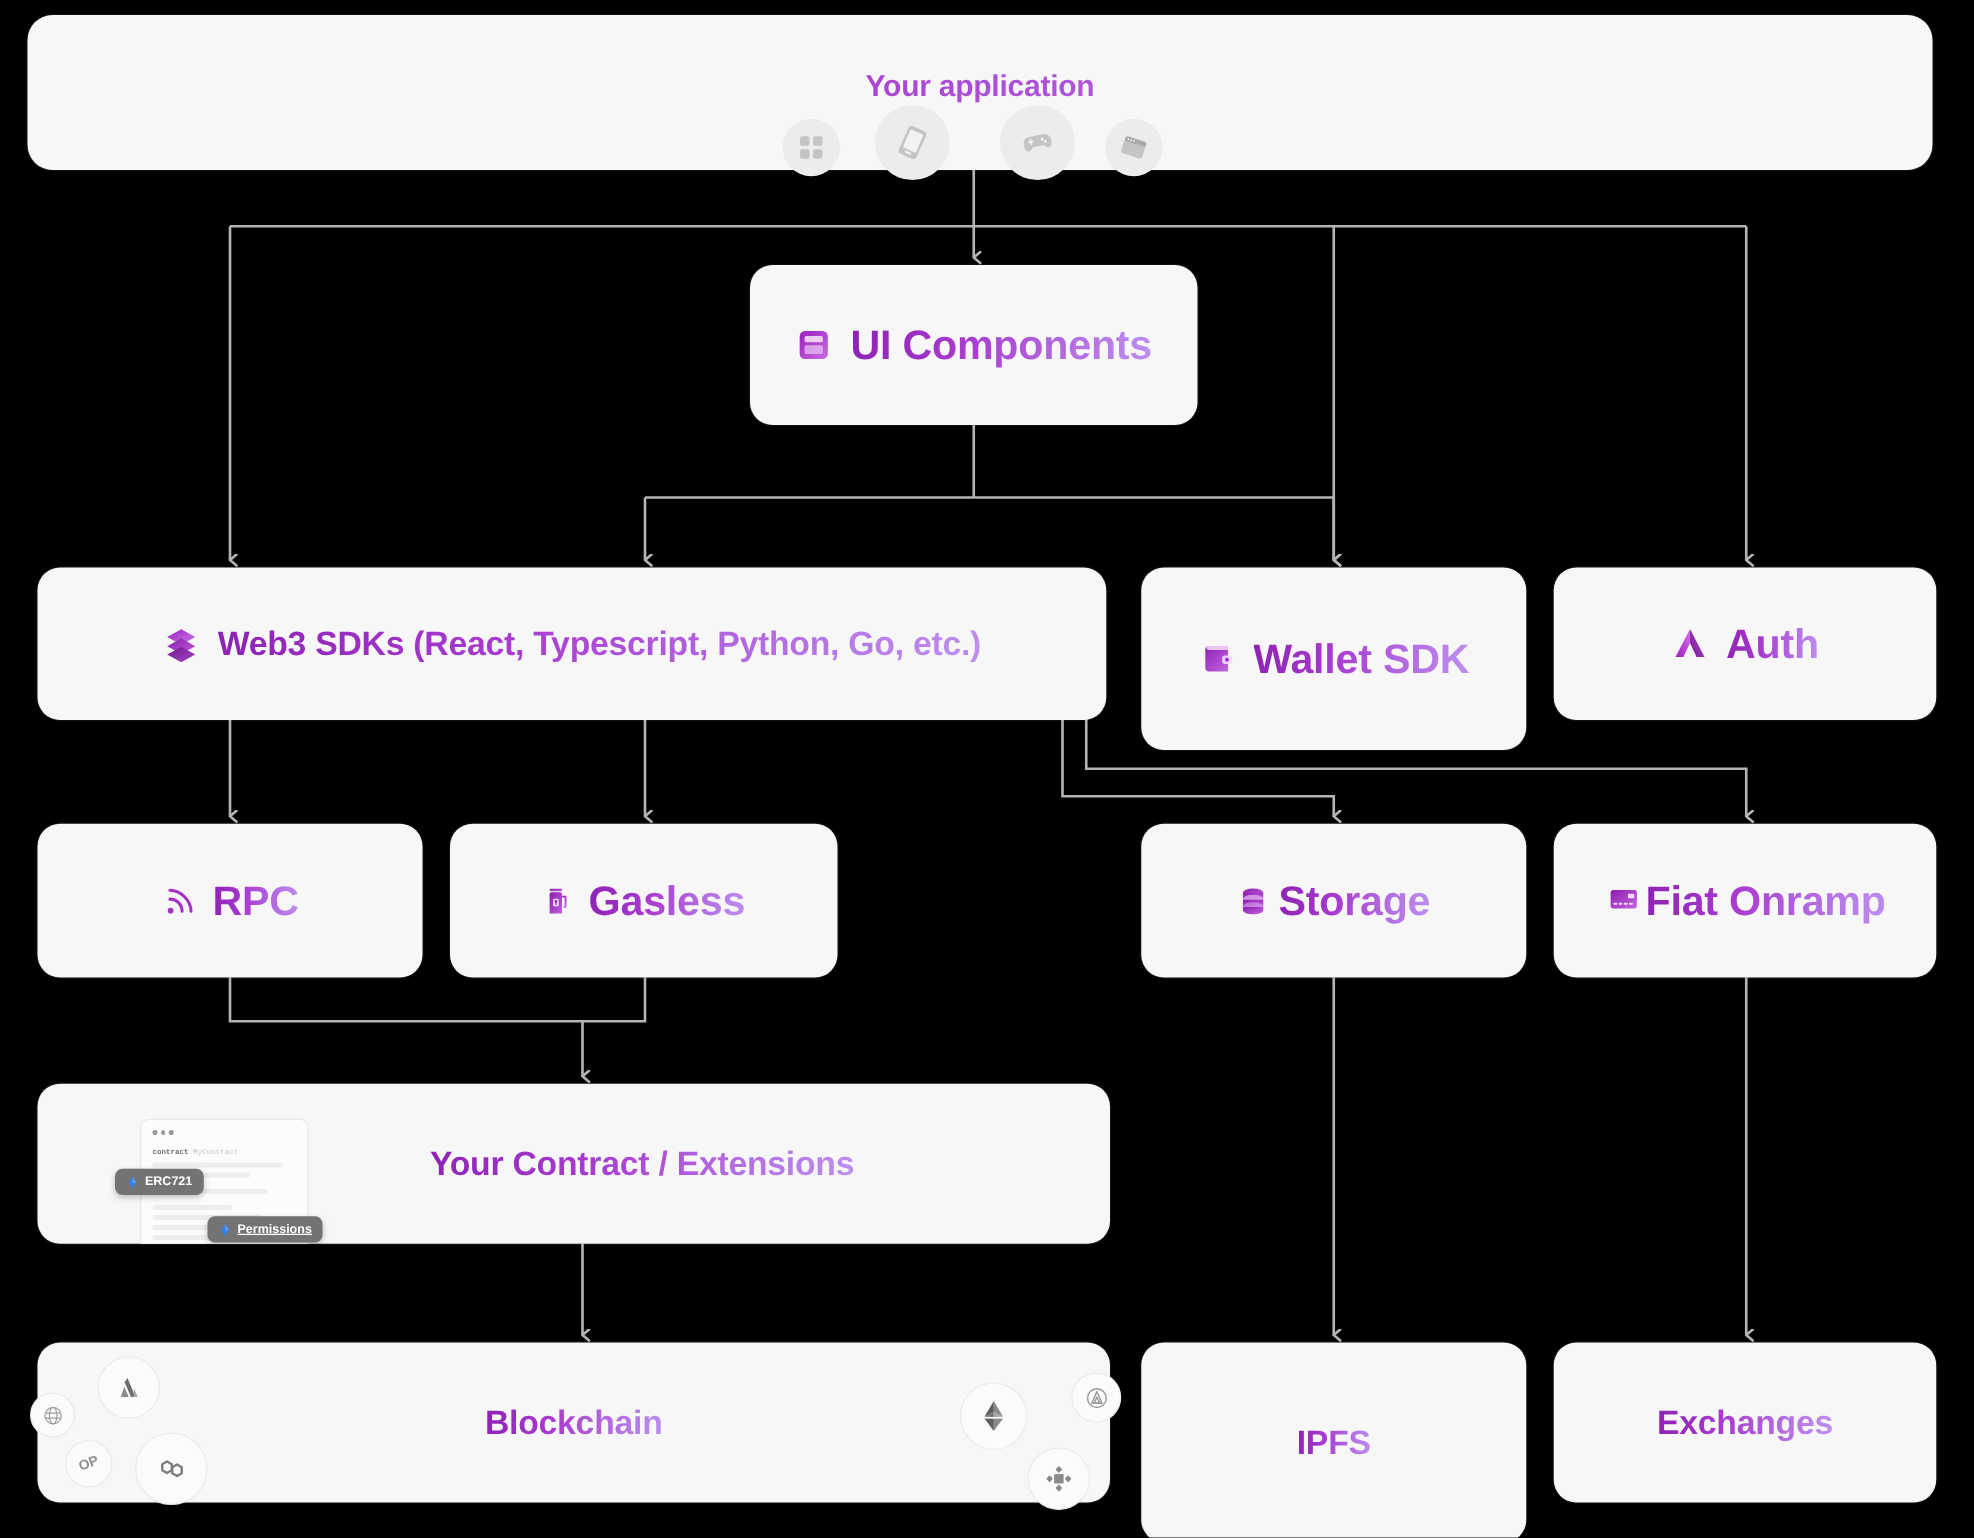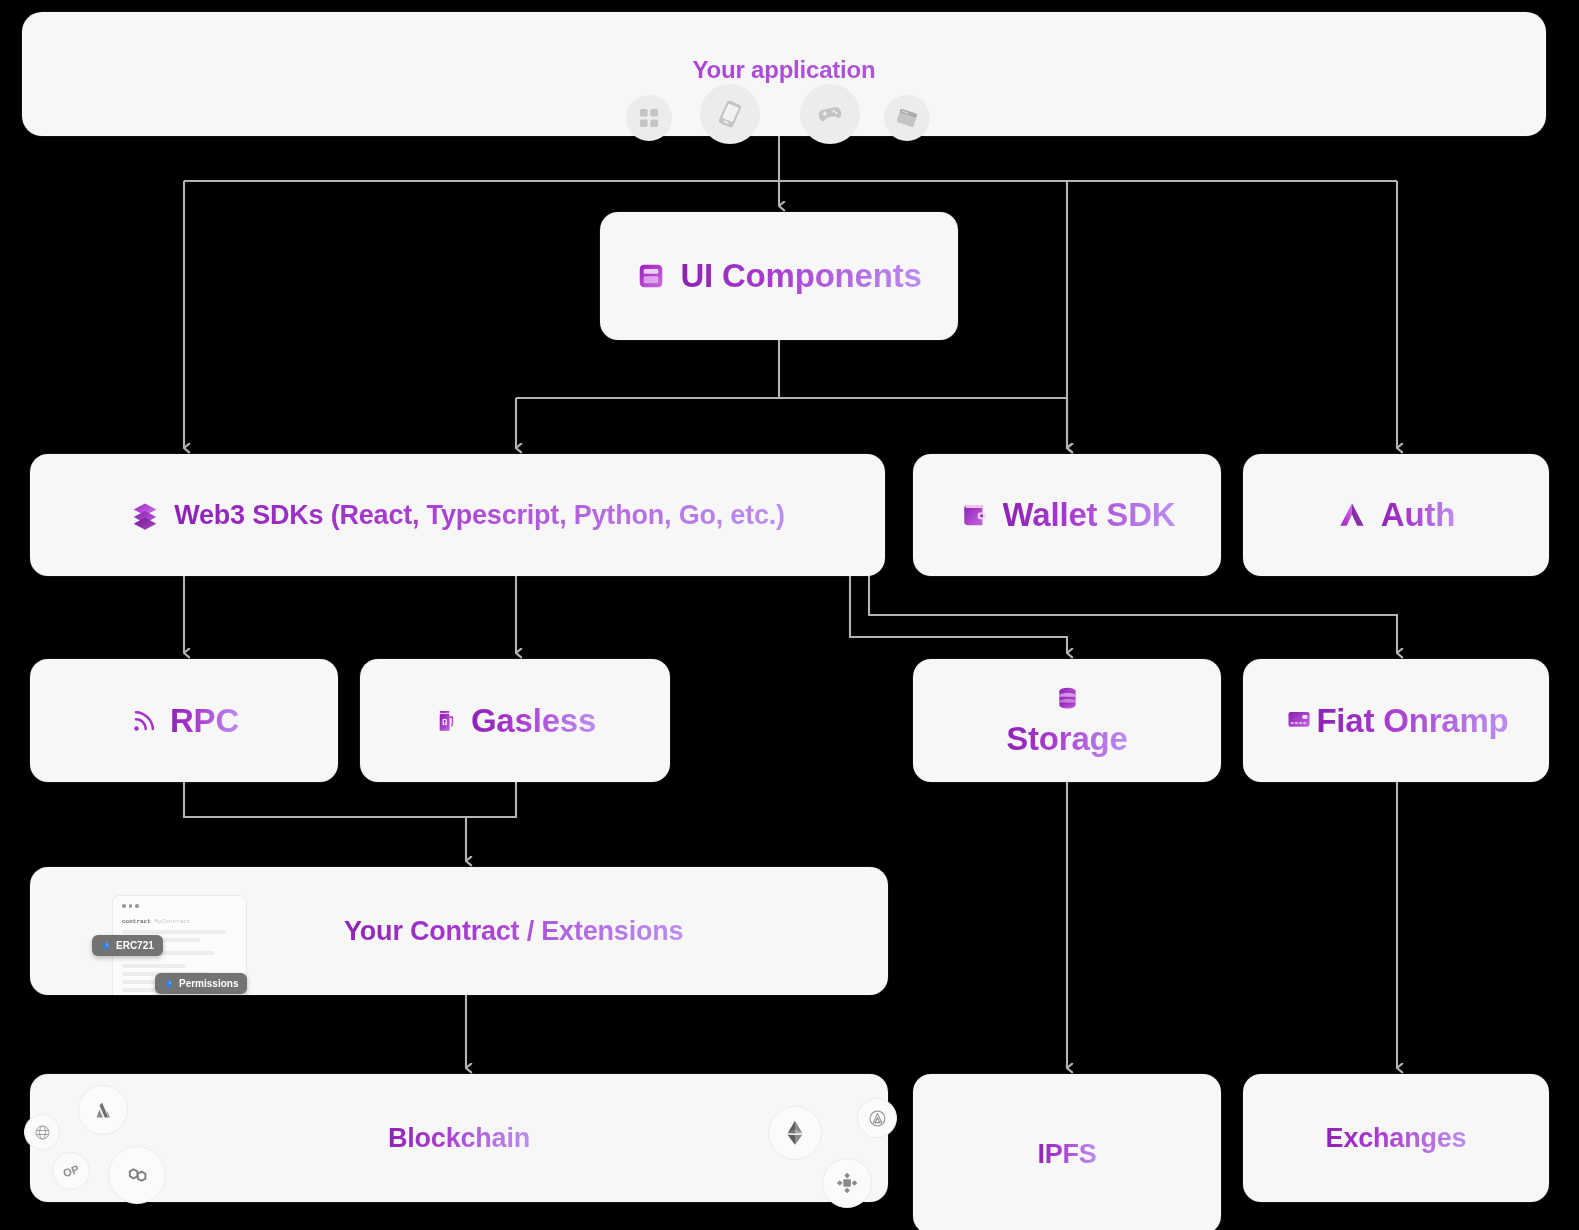--- a/index.html
+++ b/index.html
@@ -204,21 +204,21 @@
             </linearGradient>
         </defs>
         <path d="M16,3.6 L28,10.2 L16,16.8 L4,10.2 Z" fill="url(#g-l3)"></path>
         <path d="M16,11.6 L28,18.2 L16,24.8 L4,18.2 Z" fill="url(#g-l2)"></path>
         <path d="M16,18.6 L28,25.2 L16,31.8 L4,25.2 Z" fill="url(#g-l1)"></path>
       </svg>
       <span class="label big-label">Web3 SDKs (React, Typescript, Python, Go, etc.)</span>
     </div>
   </div>
 
-  <div class="card" style="left:913px; top:454px; width:308px; height:122px;">
+  <div class="card" style="left:913px; top:454px; width:308px; height:146px;">
     <div class="with-icon">
       <svg class="ic" viewBox="0 0 32 32">
         <defs>
             <linearGradient id="g-w" x1="0" y1="0" x2="1" y2="1">
           <stop offset="0" stop-color="#8e1eb4"></stop>
               <stop offset="1" stop-color="#c368df"></stop>
         </linearGradient>
           </defs>
         <path d="M5.6,8.2 C5.6,6.4 7,5.2 8.8,5.2 L25,5.2 L25,26.8 L8.8,26.8 C7,26.8 5.6,25.5 5.6,23.8 Z" fill="url(#g-w)"></path>
         <path d="M8.8,5.2 L25,5.2 L25,8.6 L8.8,8.6 C7.4,8.6 6.6,7.8 6.6,6.9 C6.6,5.9 7.4,5.2 8.8,5.2 Z" fill="#f1d6fa" opacity="0.9"></path>
@@ -274,21 +274,21 @@
         <rect x="11.4" y="13.4" width="5.8" height="8" rx="1.3" fill="#fbecff"></rect>
         <circle cx="14.3" cy="16.1" r="1.5" fill="#9c22c4"></circle>
         <rect x="13.55" y="16.6" width="1.5" height="3.6" rx="0.7" fill="#9c22c4"></rect>
         <path d="M21,11 L24.6,11 L24.6,20.4 C24.6,21.6 23.6,22.3 22.7,22.3" fill="none" stroke="url(#g-gas)" stroke-width="2"></path>
       </svg>
       <span class="label row-label">Gasless</span>
     </div>
   </div>
 
   <div class="card" style="left:913px; top:659px; width:308px; height:123px;">
-    <div class="with-icon" style="gap:8px;flex-direction:column;">
+    <div class="with-icon" style="gap:8px;">
       <svg class="ic" viewBox="0 0 32 32" style="width:25px;height:28px;">
         <defs>
             <linearGradient id="g-db" x1="0" y1="0" x2="1" y2="1">
           <stop offset="0" stop-color="#8c1db0"></stop>
               <stop offset="1" stop-color="#c764e0"></stop>
         </linearGradient>
           </defs>
         <ellipse cx="16" cy="7.2" rx="10.4" ry="4.2" fill="url(#g-db)"></ellipse>
         <path d="M5.6,7.2 L5.6,13.6 C5.6,15.9 10.3,17.8 16,17.8 C21.7,17.8 26.4,15.9 26.4,13.6 L26.4,7.2" fill="url(#g-db)"></path>
         <ellipse cx="16" cy="13.6" rx="10.4" ry="4.2" fill="#f3dcfa" opacity="0.55"></ellipse>
@@ -343,21 +343,21 @@
       </div>
 
       <div class="badge" style="left:0px; top:40px;">
         <svg class="dia" viewBox="0 0 12 12">
           <path d="M6,0.6 L9.6,6 L6,11.4 L2.4,6 Z" fill="#2f7ff0"></path>
           <path d="M6,0.6 L9.6,6 L6,6.6 Z" fill="#5ba0ff"></path>
         </svg>
         <span>ERC721</span>
       </div>
 
-      <div class="badge" style="left:63px; top:78px;">
+      <div class="badge" style="left:74px; top:78px;text-decoration:underline;">
         <svg class="dia" viewBox="0 0 12 12">
           <path d="M6,0.6 L9.6,6 L6,11.4 L2.4,6 Z" fill="#2f7ff0"></path>
           <path d="M6,0.6 L9.6,6 L6,6.6 Z" fill="#5ba0ff"></path>
         </svg>
         <span>Permissions</span>
       </div>
     </div>
 
     <span class="label big-label" style="position:absolute; left:314px;">Your Contract / Extensions</span>
   </div>

